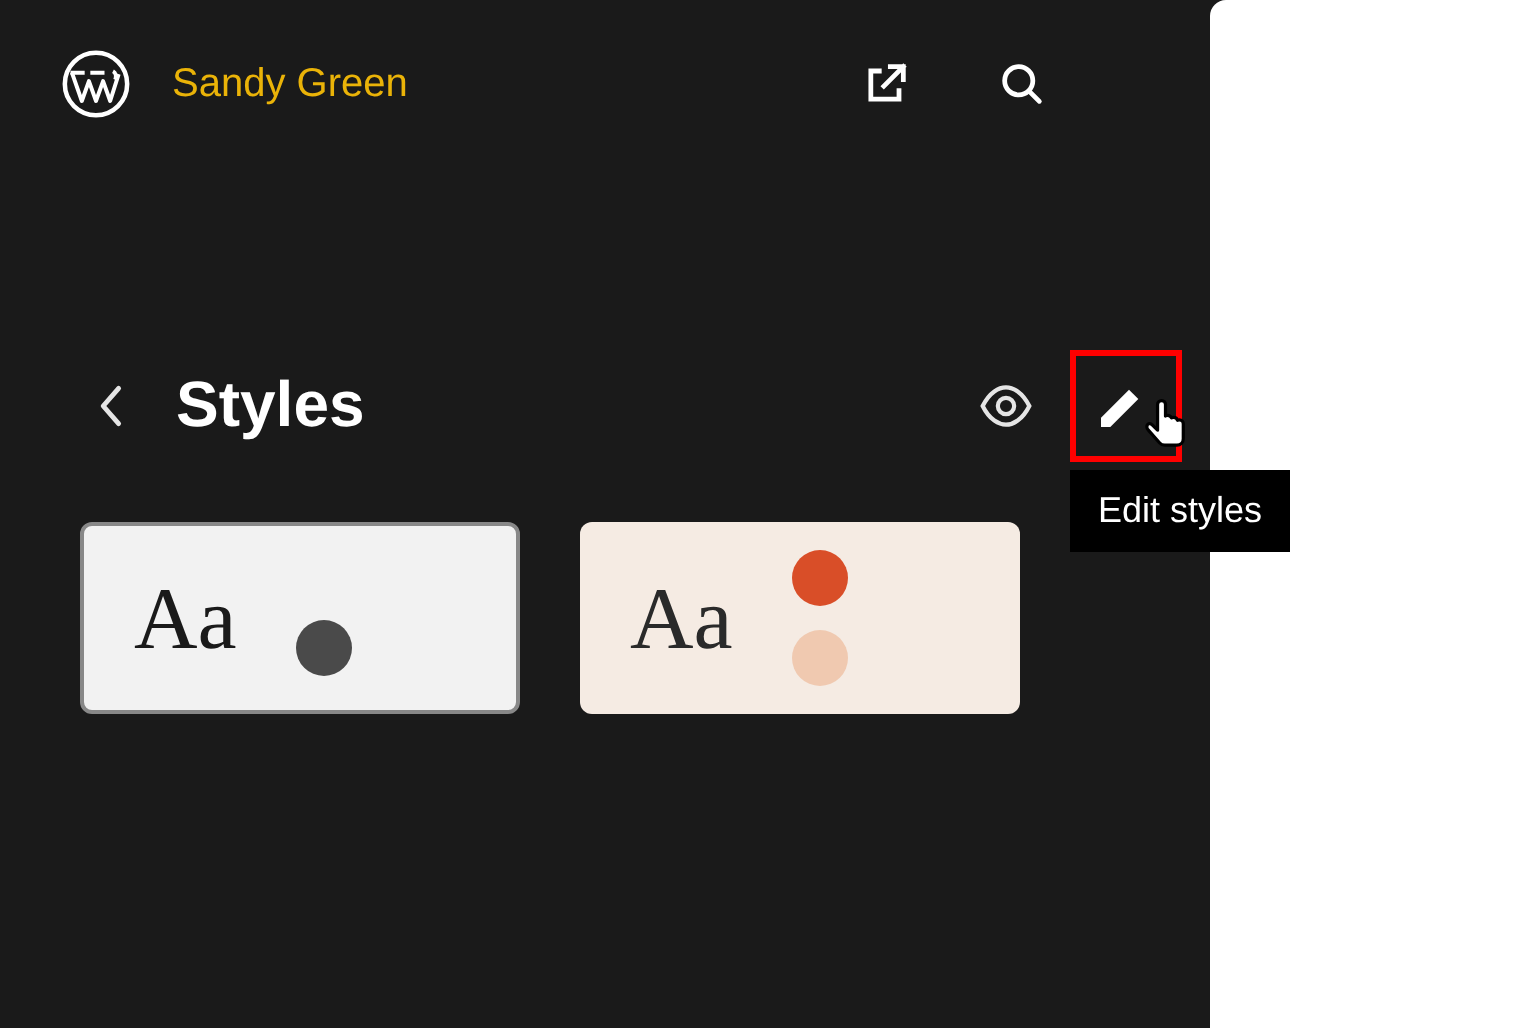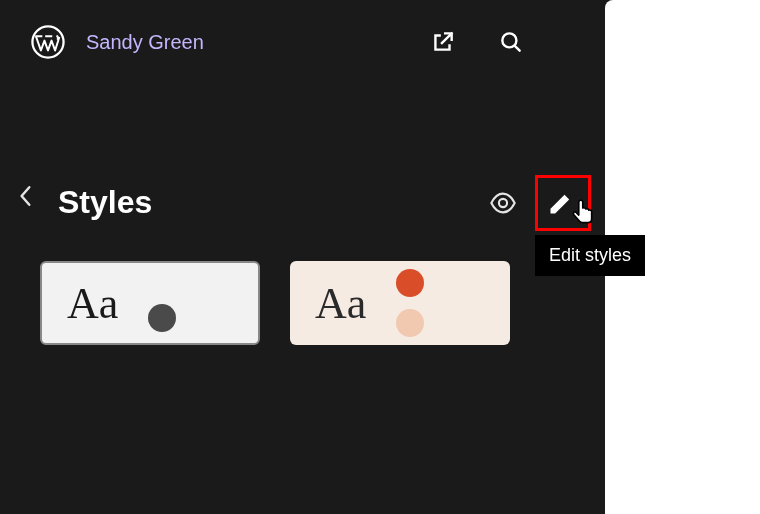--- a/index.html
+++ b/index.html
@@ -36,40 +36,41 @@
     .wp-logo {
       width: 36px;
       height: 36px;
       display: flex;
       align-items: center;
       justify-content: center;
     }
     .site-title {
       font-size: 20px;
       font-weight: 400;
-      color: #c4b5fd;
+      color: #eab308;
       flex: 1;
     }
     .top-actions {
       display: flex;
       gap: 40px;
       align-items: center;
       margin-right: 50px;
     }
     .icon-btn {
       width: 28px;
       height: 28px;
       display: flex;
       align-items: center;
       justify-content: center;
       cursor: pointer;
     }
     .panel-header {
       display: flex;
-      padding: 100px 30px 20px 14px;
+      align-items: center;
+      padding: 100px 30px 20px 44px;
       gap: 20px;
       position: relative;
     }
     .back-btn {
       width: 24px;
       height: 24px;
       display: flex;
       align-items: center;
       justify-content: center;
       cursor: pointer;
@@ -123,21 +124,21 @@
       color: #c5c5c5;
       max-width: 520px;
     }
     .style-grid {
       display: flex;
       gap: 30px;
       padding: 20px 40px;
     }
     .style-card {
       width: 220px;
-      height: 84px;
+      height: 96px;
       border-radius: 6px;
       padding: 20px 25px;
       display: flex;
       align-items: center;
       gap: 30px;
       position: relative;
       cursor: pointer;
     }
     .style-card-1 {
       background: #f2f2f2;

